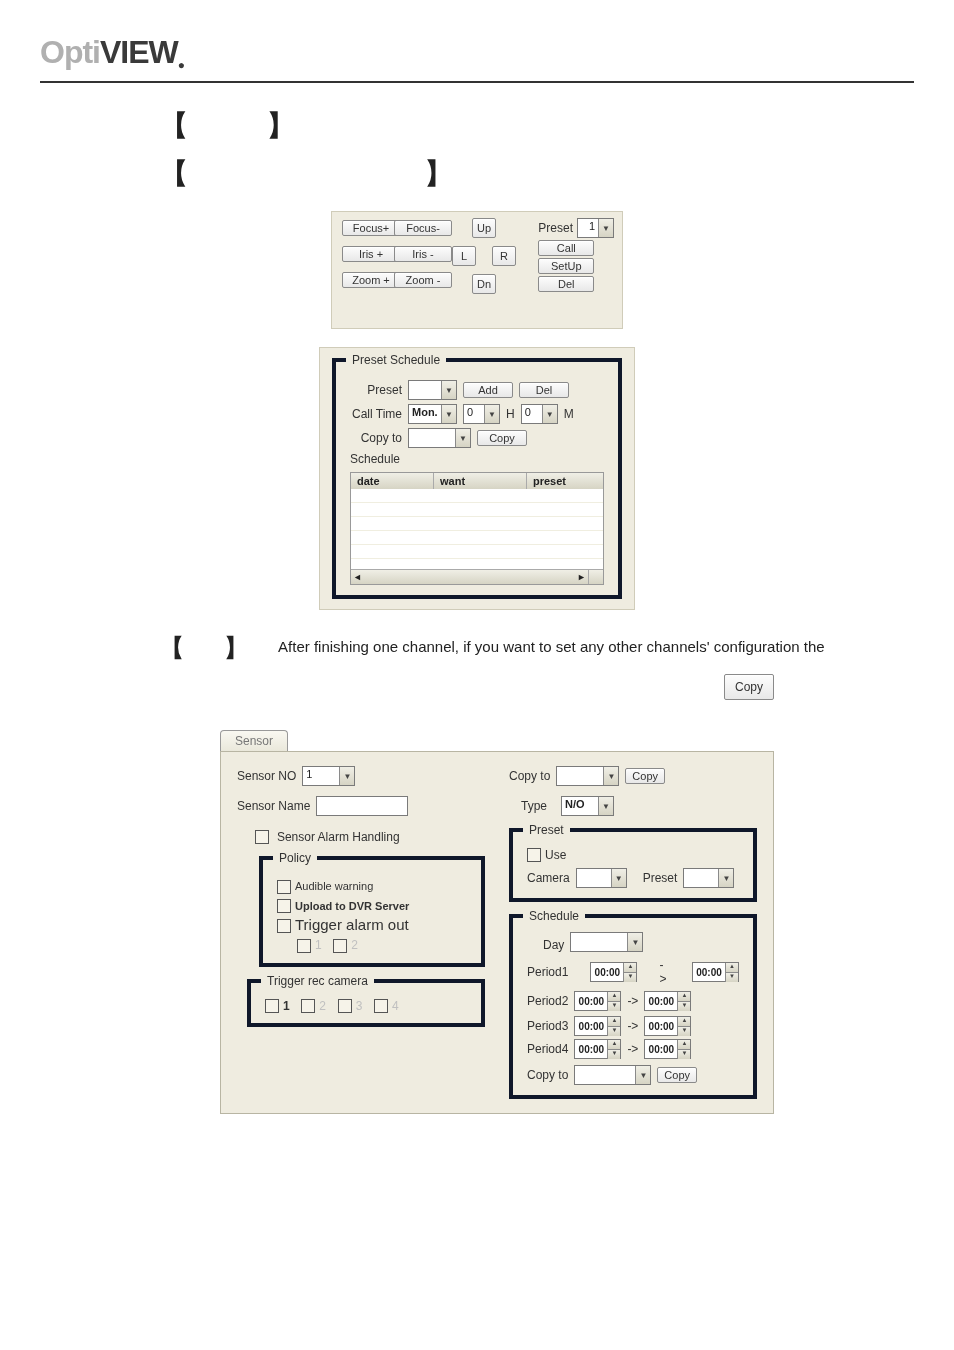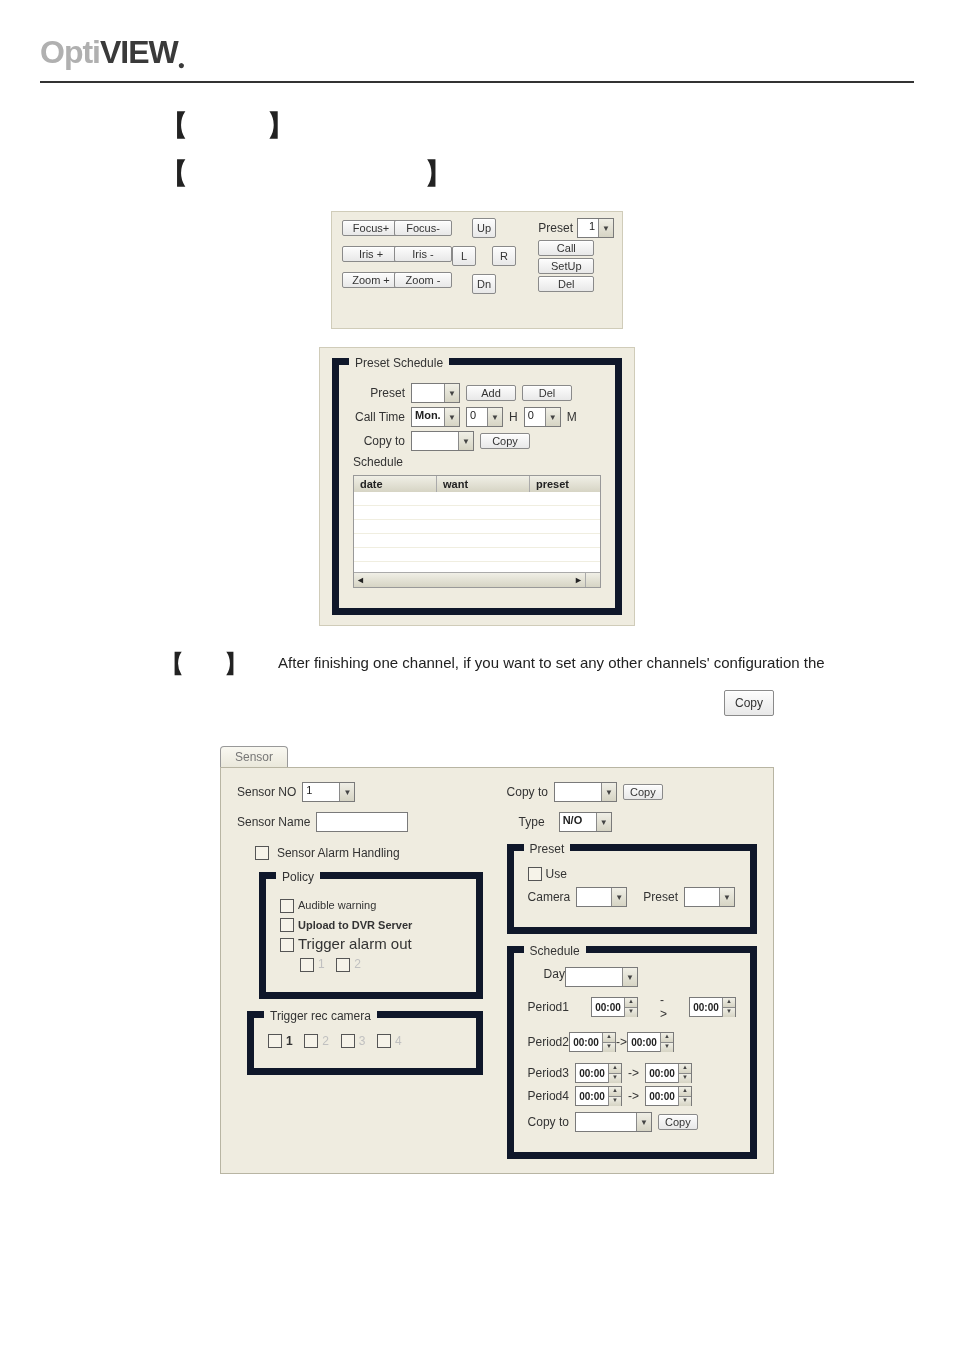--- a/index.html
+++ b/index.html
@@ -16,21 +16,21 @@
   .dd{display:inline-flex;align-items:stretch;height:18px;border:1px solid #7a7a7a;background:#fff;font-size:11px}
   .dd>span:first-child{padding:1px 3px;min-width:14px}
   .dd .ar{background:linear-gradient(#f0efe6,#d6d4c4);border-left:1px solid #8a8a8a;width:14px;display:flex;align-items:center;justify-content:center;font-size:8px;color:#444}
   .spin{display:inline-flex;align-items:center;height:18px;border:1px solid #7a7a7a;background:#fff;font-size:10px}
   .spin>span:first-child{padding:1px 3px;min-width:26px;font-weight:700;text-align:center}
   .spin .ud{display:flex;flex-direction:column}
   .spin .ud span{background:linear-gradient(#f0efe6,#d6d4c4);border-left:1px solid #8a8a8a;width:12px;height:9px;font-size:6px;line-height:7px;text-align:center;color:#444}
   .spin .ud span+span{border-top:1px solid #8a8a8a}
   .txtin{display:inline-block;border:1px solid #7a7a7a;background:#fff;height:18px;min-width:90px}
   .chk{display:inline-block;width:12px;height:12px;border:1px solid #555;background:#f6f3e9;margin-right:4px;vertical-align:middle}
-  .gb{position:relative;border:7px solid #0f172a;padding:14px 14px 20px 14px;margin-top:12px}
+  .gb{position:relative;border:4px solid #0f172a;padding:14px 14px 10px 14px;margin-top:12px}
   .gb>.gbt{position:absolute;top:-9px;left:10px;background:#efece0;padding:0 6px;font-size:12px;color:#333}
   .tab{display:inline-block;background:linear-gradient(#f9f8f1,#eae8db);border:1px solid #999;border-bottom:none;border-radius:4px 4px 0 0;padding:3px 14px;font-size:12px;color:#777}
   .panel{background:#efece0;border:1px solid #b8b5a3;padding:14px 16px}
   .lbl{font-size:12px;color:#333}
 
   
   .ptz{width:270px;height:100px;background:#efece0;border:1px solid #d0ccb9;position:relative;padding:8px 10px}
   .ptz .row{position:absolute}
   .ptzleft{left:10px}
   .ptzcol2{left:62px}
@@ -241,21 +241,21 @@
                 </span>
               <span class="lbl" style="margin-left:10px">Preset</span>
               <span class="dd">
                   <span style="min-width:28px"></span>
                   <span class="ar">▼</span>
                 </span>
             </div>
           </div>
           <div class="gb">
             <span class="gbt">Schedule</span>
-            <div style="display:flex;align-items:flex-start;margin-bottom:6px;margin-left:16px">
+            <div style="display:flex;align-items:flex-end;gap:6px;margin-bottom:6px;margin-left:16px">
               <span class="lbl">Day</span>
               <span class="dd">
                   <span style="min-width:50px"></span>
                   <span class="ar">▼</span>
                 </span>
             </div>
             <div id="periods">
                 <div style="display: flex; align-items: center; gap: 22px; margin: 3px 0px;">
                   <span class="lbl">Period1</span>
                   <span class="spin">
@@ -267,21 +267,21 @@
                   </span>
                   <span class="lbl">-&gt;</span>
                   <span class="spin">
                     <span>00:00</span>
                     <span class="ud">
                       <span>▲</span>
                       <span>▼</span>
                     </span>
                   </span>
                 </div>
-                <div style="display: flex; align-items: center; margin: 11px 0px;">
+                <div style="display: flex; align-items: center; gap: 6px; margin: 5px 0px;">
                   <span class="lbl">Period2</span>
                   <span class="spin">
                     <span>00:00</span>
                     <span class="ud">
                       <span>▲</span>
                       <span>▼</span>
                     </span>
                   </span>
                   <span class="lbl">-&gt;</span>
                   <span class="spin">

